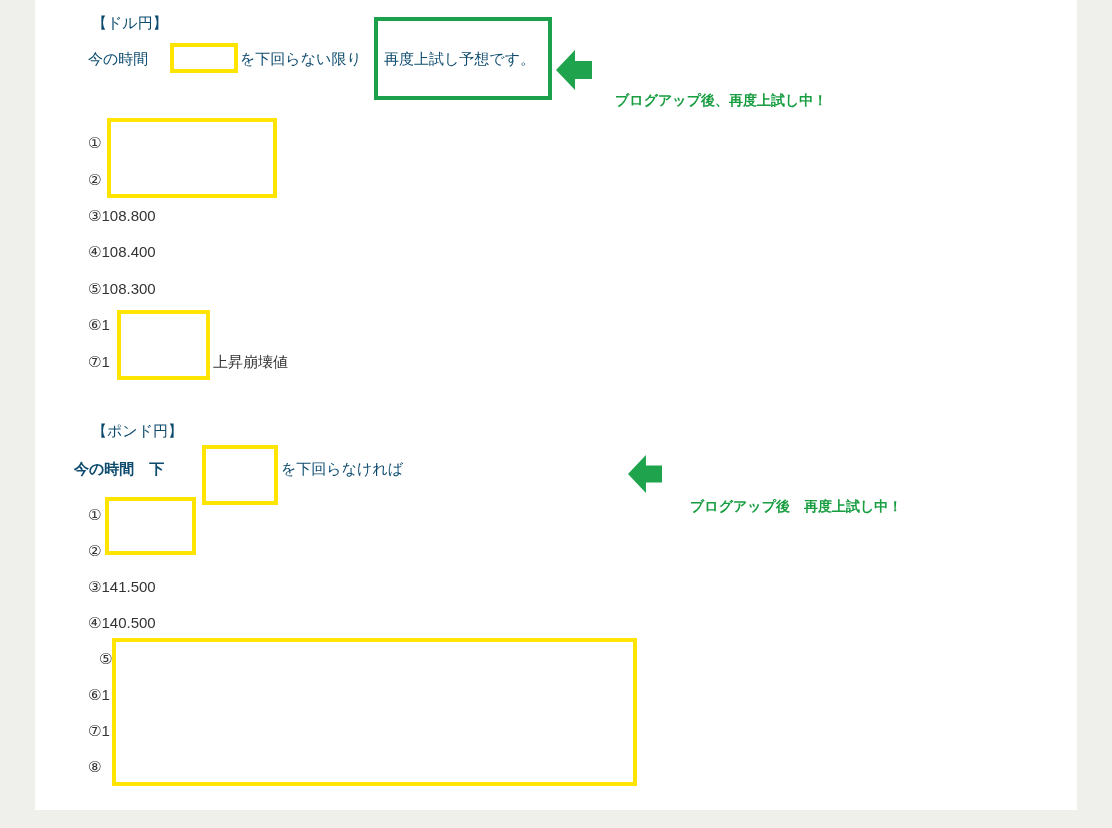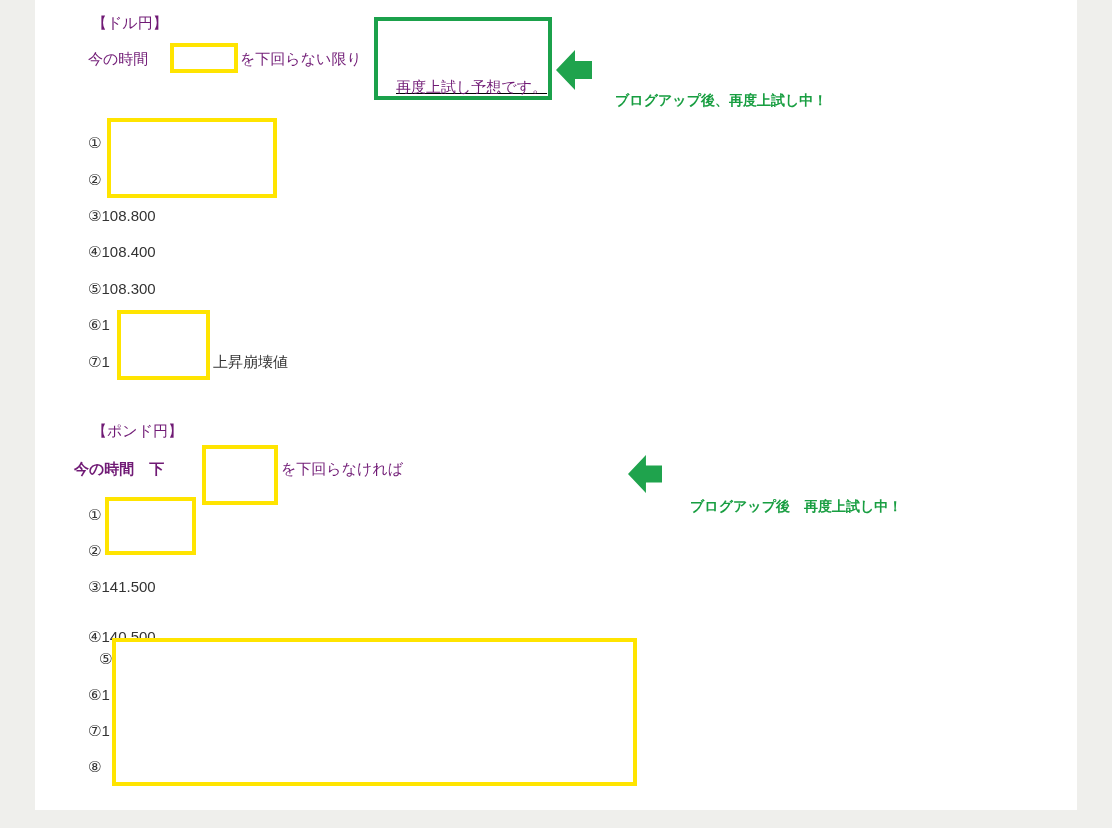--- a/index.html
+++ b/index.html
@@ -12,36 +12,35 @@
     background: #efefec;
     overflow: hidden;
   }
   .panel {
     position: absolute;
     left: 35px; top: 0;
     width: 1042px; height: 810px;
     background: #ffffff;
   }
   .abs { position: absolute; white-space: nowrap; }
-  .red  { color: #701a75; font-size: 15px; line-height: 18px; }
+  .red  { color: #0c4a6e; font-size: 15px; line-height: 18px; }
   .blk  { color: #333333; font-size: 15px; line-height: 18px; }
   .note { color: #189e41; font-size: 14px; font-weight: bold; line-height: 17px; }
   .ybox {
     position: absolute;
     border: 4px solid #ffe400;
     background: #ffffff;
   }
   .gbox {
     position: absolute;
     border: 4px solid #1ba14b;
     background: #ffffff;
     display: flex;
-    align-items: flex-end;
-    padding-left: 18px;
-    text-decoration: underline;
+    align-items: center;
+    padding-left: 6px;
   }
   .arrow { position: absolute; line-height: 0; }
 </style>
 </head>
 <body>
 
 <div class="stage">
   <div class="panel"></div>
 
   <div class="abs red" style="left:92px; top:14px;">【ドル円】</div>
@@ -87,21 +86,21 @@
     <svg width="34" height="42" viewBox="0 0 36 44">
       <polygon points="0,22 19,2 19,13 36,13 36,31 19,31 19,42" fill="#1fa34d"></polygon>
     </svg>
   </div>
 
   <div class="abs note" style="left:690px; top:498px;">ブログアップ後　再度上試し中！</div>
 
   <div class="abs blk" style="left:88px; top:506px;">①</div>
   <div class="abs blk" style="left:88px; top:542px;">②</div>
   <div class="abs blk" style="left:88px; top:578px;">③141.500</div>
-  <div class="abs blk" style="left:88px; top:628px;text-align:right;">④140.500</div>
+  <div class="abs blk" style="left:88px; top:614px;text-align:right;">④140.500</div>
   <div class="abs blk" style="left:88px; top:650px;margin-left:11px;">⑤1</div>
   <div class="abs blk" style="left:88px; top:686px;">⑥1</div>
   <div class="abs blk" style="left:88px; top:722px;">⑦1</div>
   <div class="abs blk" style="left:88px; top:758px;">⑧</div>
 
   <div class="ybox" style="left:202px; top:445px; width:76px; height:60px;"></div>
   <div class="ybox" style="left:105px; top:497px; width:91px; height:58px;"></div>
   <div class="ybox" style="left:112px; top:638px; width:525px; height:148px;"></div>
 </div>
 

